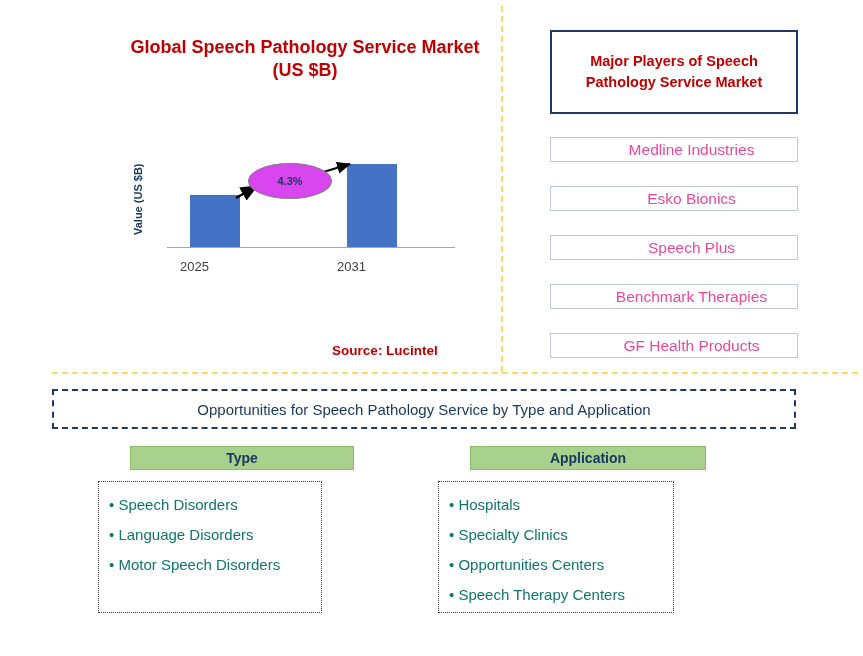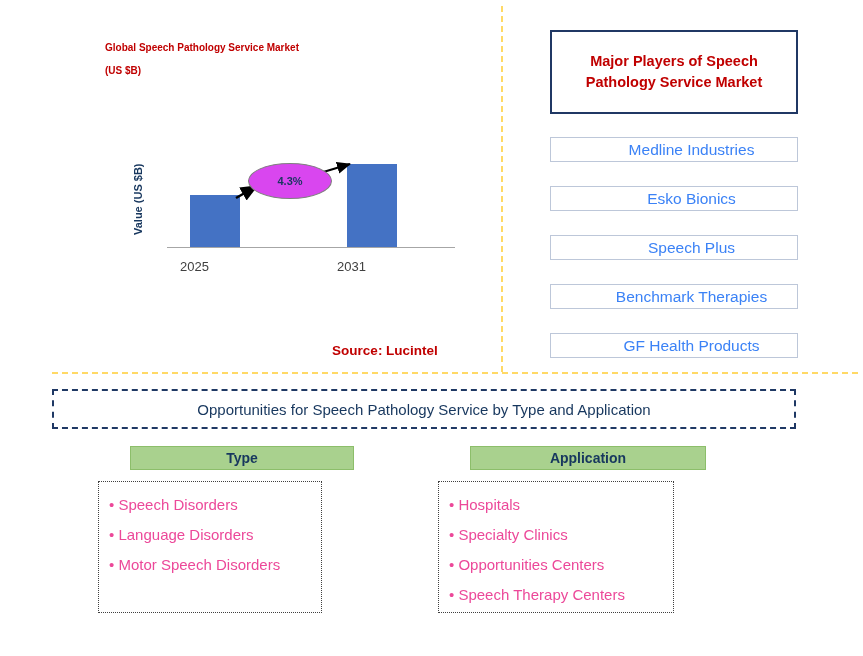--- a/index.html
+++ b/index.html
@@ -7,22 +7,22 @@
     position:relative;
     width:863px;height:656px;
     background:#ffffff;
     font-family:"Liberation Sans", sans-serif;
     overflow:hidden;
   }
 
   
   .chart-title{
     position:absolute;left:105px;top:36px;width:400px;
-    color:#C00000;font-weight:bold;
-    font-size:10px;line-height:23px;
+    text-align:center;color:#C00000;font-weight:bold;
+    font-size:18px;line-height:23px;
   }
   .y-label{
     position:absolute;left:132px;top:148px;height:102px;width:20px;
     writing-mode:vertical-rl;transform:rotate(180deg);
     text-align:center;font-size:11px;font-weight:bold;color:#17375E;
   }
   .plot{position:absolute;left:0;top:0;width:500px;height:248px;}
   .bar{position:absolute;bottom:0;width:50px;background:#4472C4;}
   .bar-1{left:190px;}
   .bar-2{left:347px;}
@@ -54,21 +54,21 @@
     text-align:center;color:#C00000;font-weight:bold;
     font-size:14.5px;line-height:21px;padding:0 22px;
   }
   .players-list{
     position:absolute;left:550px;top:137px;width:248px;
     display:flex;flex-direction:column;gap:24px;
   }
   .player-box{
     height:23px;border:1px solid #BDC7D9;
     display:flex;align-items:center;justify-content:center;
-    font-size:15.5px;color:#3b82f6;padding-left:35px;
+    font-size:15.5px;color:#ec4899;padding-left:35px;
   }
 
   
   .opps-box{
     position:absolute;left:52px;top:389px;width:744px;height:40px;
     border:2px dashed #1F3864;box-sizing:border-box;
     display:flex;align-items:center;justify-content:center;
     color:#17375E;font-weight:normal;font-size:15px;
   }
 
@@ -82,21 +82,21 @@
   .type-header{left:98px;width:224px;}
   .app-header{left:438px;width:236px;}
   .col-box{
     position:absolute;top:481px;height:132px;
     border:1.5px dotted #404040;box-sizing:border-box;
     padding:8px 0 0 10px;
   }
   .type-box{left:98px;width:224px;}
   .app-box{left:438px;width:236px;}
   .col-item{
-    color:#ec4899;font-size:15px;line-height:30px;white-space:nowrap;
+    color:#0f766e;font-size:15px;line-height:30px;white-space:nowrap;
   }
   .col-item::before{content:"\2022\00a0";}
 </style>
 </head>
 <body>
 
 <div class="page">
 
   <div class="chart-title">
     <div>Global Speech Pathology Service Market</div>

